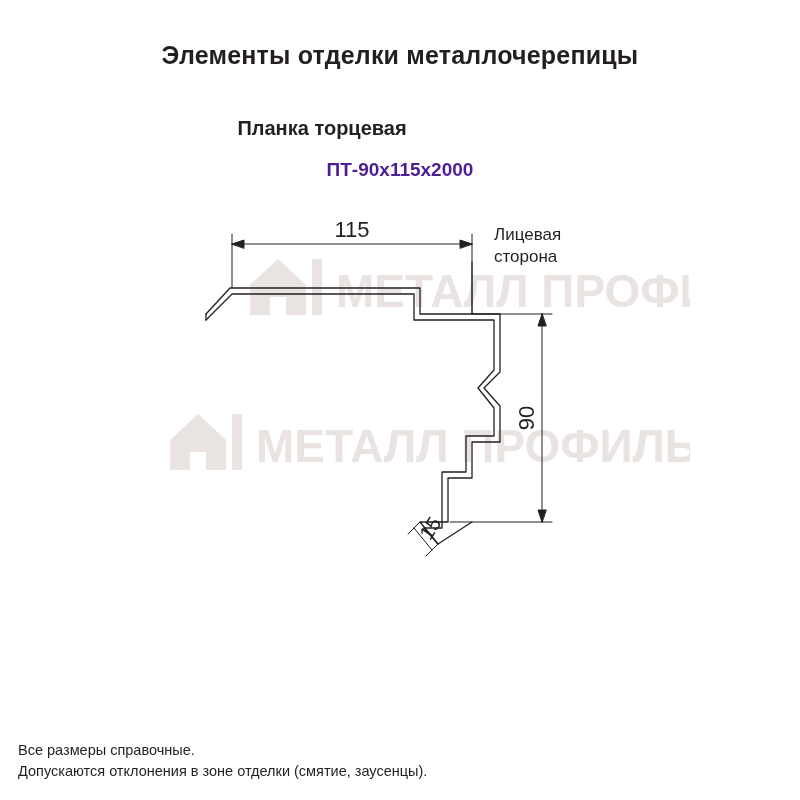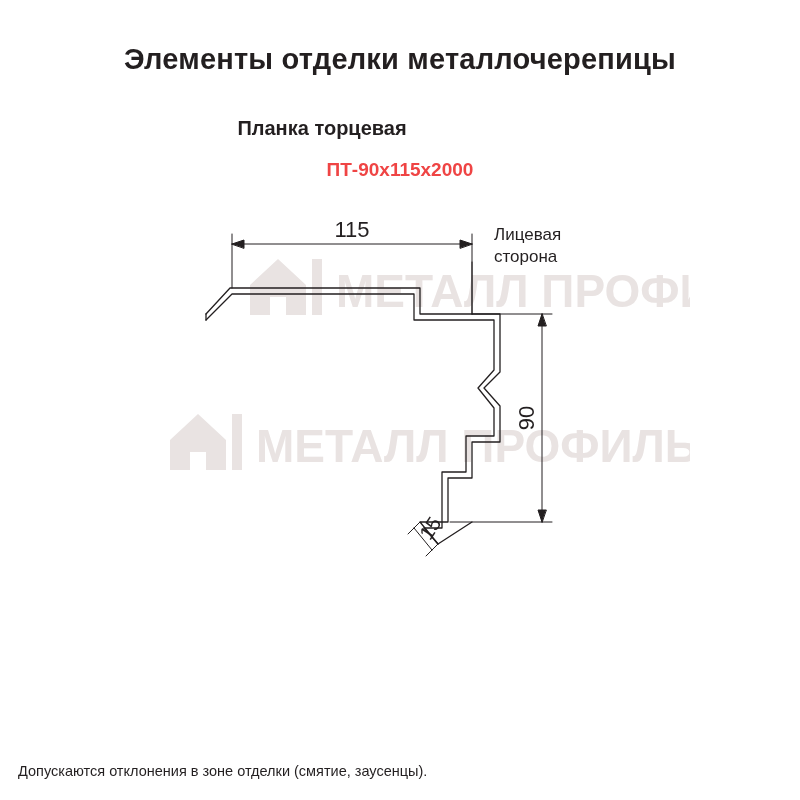--- a/index.html
+++ b/index.html
@@ -21,21 +21,21 @@
     inset: 0;
   }
 
   
   .title {
     position: absolute;
     top: 24px;
     left: 0;
     width: 800px;
     text-align: center;
-    font-size: 29px;
+    font-size: 25px;
     font-weight: bold;
     letter-spacing: 0.2px;
     color: #231f20;
   }
   .subtitle {
     position: absolute;
     top: 100px;
     left: 0;
     width: 644px;
     text-align: center;
@@ -44,21 +44,21 @@
     color: #231f20;
   }
   .code {
     position: absolute;
     top: 140px;
     left: 0;
     width: 800px;
     text-align: center;
     font-size: 19px;
     font-weight: bold;
-    color: #ef4444;
+    color: #4c1d95;
   }
 
   
   .drawing {
     position: absolute;
     top: 192px;
     left: 120px;
     width: 600px;
     height: 420px;
   }
@@ -188,16 +188,17 @@
 
       <g stroke-width="1">
         <path d="M352,122 L352,70"></path>
       </g>
       <text x="374" y="48" font-family="Liberation Sans, sans-serif" font-size="17" fill="#231f20" stroke="none">Лицевая</text>
       <text x="374" y="70" font-family="Liberation Sans, sans-serif" font-size="17" fill="#231f20" stroke="none">сторона</text>
     </svg>
   </div>
 
   <div class="notes">
+    <div>Все размеры справочные.</div>
     <div>Допускаются отклонения в зоне отделки (смятие, заусенцы).</div>
   </div>
 
 </div>
 
 </body></html>

